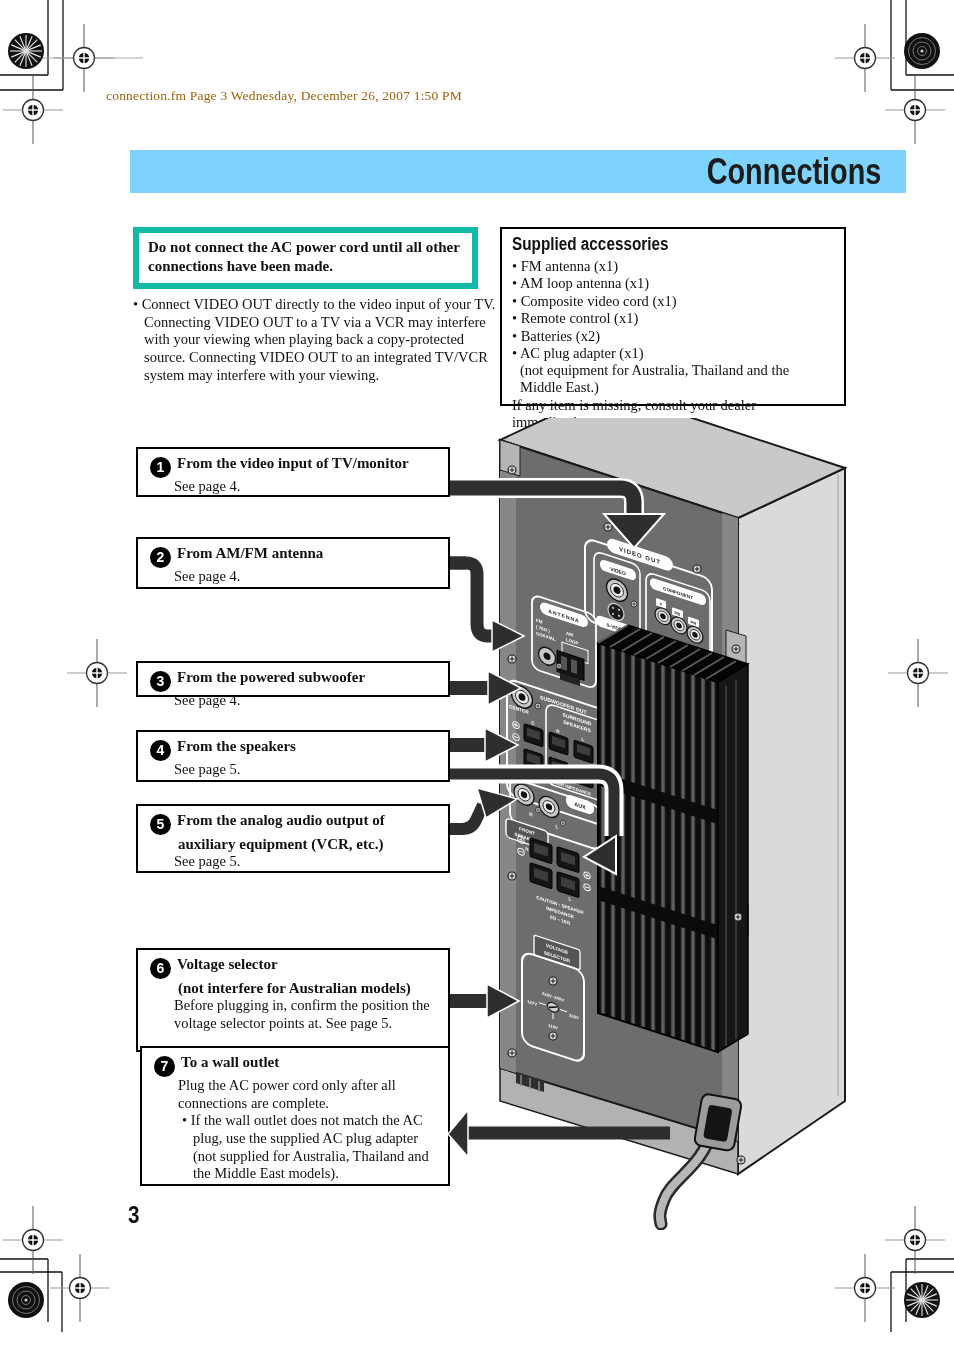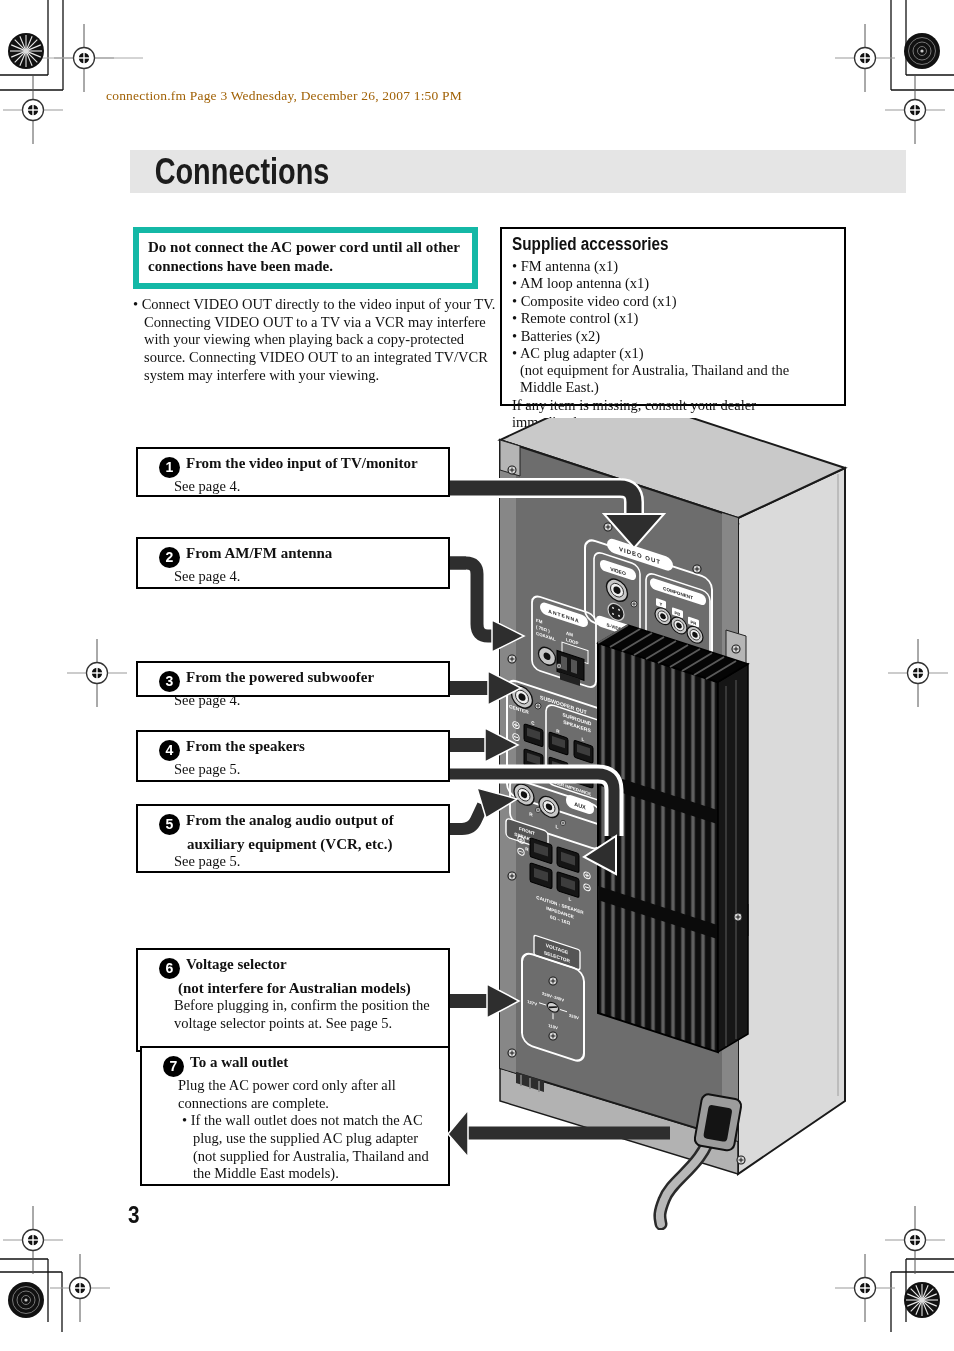--- a/index.html
+++ b/index.html
@@ -3,40 +3,40 @@
 <meta charset="utf-8">
 <style>
   html,body{margin:0;padding:0;background:#e8e8e8;}
   .page{position:relative;width:954px;height:1351px;background:#ffffff;overflow:hidden;
         font-family:"Liberation Serif",serif;color:#111;}
   svg{display:block;}
   .abs{position:absolute;}
 
   .header-line{position:absolute;left:106px;top:60px;font:13.5px "Liberation Serif",serif;color:#a16207;letter-spacing:.2px;margin-top:28px;}
 
-  .banner{position:absolute;left:130px;top:150px;width:776px;height:43px;background:#e5e5e5;
-          display:flex;align-items:center;justify-content:flex-start;}
+  .banner{position:absolute;left:130px;top:150px;width:776px;height:43px;background:#7dd3fc;
+          display:flex;align-items:center;justify-content:flex-end;}
   .banner span{display:inline-block;transform:scaleX(.78);font:bold 37px "Liberation Sans",sans-serif;color:#1c1c1c;letter-spacing:0px;}
 
   .warning{position:absolute;left:133px;top:227px;width:345px;border:6px solid #14b8a6;
            padding:5px 9px 7px 9px;box-sizing:border-box;font:bold 15px/1.25 "Liberation Serif",serif;}
 
   .intro{position:absolute;left:133px;top:296px;width:354px;font:14.5px/1.22 "Liberation Serif",serif;
          padding-left:11px;text-indent:-11px;}
 
   .acc{position:absolute;left:500px;top:227px;width:346px;height:179px;border:2px solid #000;
        box-sizing:border-box;padding:3px 10px 0 10px;}
   .acc-title{font:bold 18px "Liberation Sans",sans-serif;transform:scaleX(.85);transform-origin:left center;margin:2px 0 3px 0;}
   .acc-item{font:14.5px/1.2 "Liberation Serif",serif;}
   .acc-note{font:14.5px/1.18 "Liberation Serif",serif;padding-left:8px;}
   .acc-footer{font:14.5px/1.18 "Liberation Serif",serif;}
 
   .callout{position:absolute;border:2px solid #000;background:#fff;box-sizing:border-box;
            padding:5px 8px 5px 12px;}
-  .co-head{font:bold 15px/1.2 "Liberation Serif",serif;padding-left:28px;text-indent:-28px;margin-left:9px;}
+  .co-head{font:bold 15px/1.2 "Liberation Serif",serif;padding-left:28px;text-indent:-28px;}
   .num{display:inline-block;width:21px;height:21px;border-radius:50%;background:#000;color:#fff;
        font:bold 14px/21px "Liberation Sans",sans-serif;text-align:center;margin-right:6px;
        vertical-align:-4px;text-indent:0;}
   .co-sub{font:bold 15px/1.2 "Liberation Serif",serif;margin-left:28px;}
   .co-body{font:14.5px/1.22 "Liberation Serif",serif;margin-left:24px;}
   .co-bullet{font:14.5px/1.22 "Liberation Serif",serif;margin-left:28px;padding-left:11px;text-indent:-11px;}
   .co1{left:136px;top:447px;width:314px;height:50px;}
   .co2{left:136px;top:537px;width:314px;height:52px;}
   .co3{left:136px;top:661px;width:314px;height:36px;}
   .co4{left:136px;top:730px;width:314px;height:52px;}

